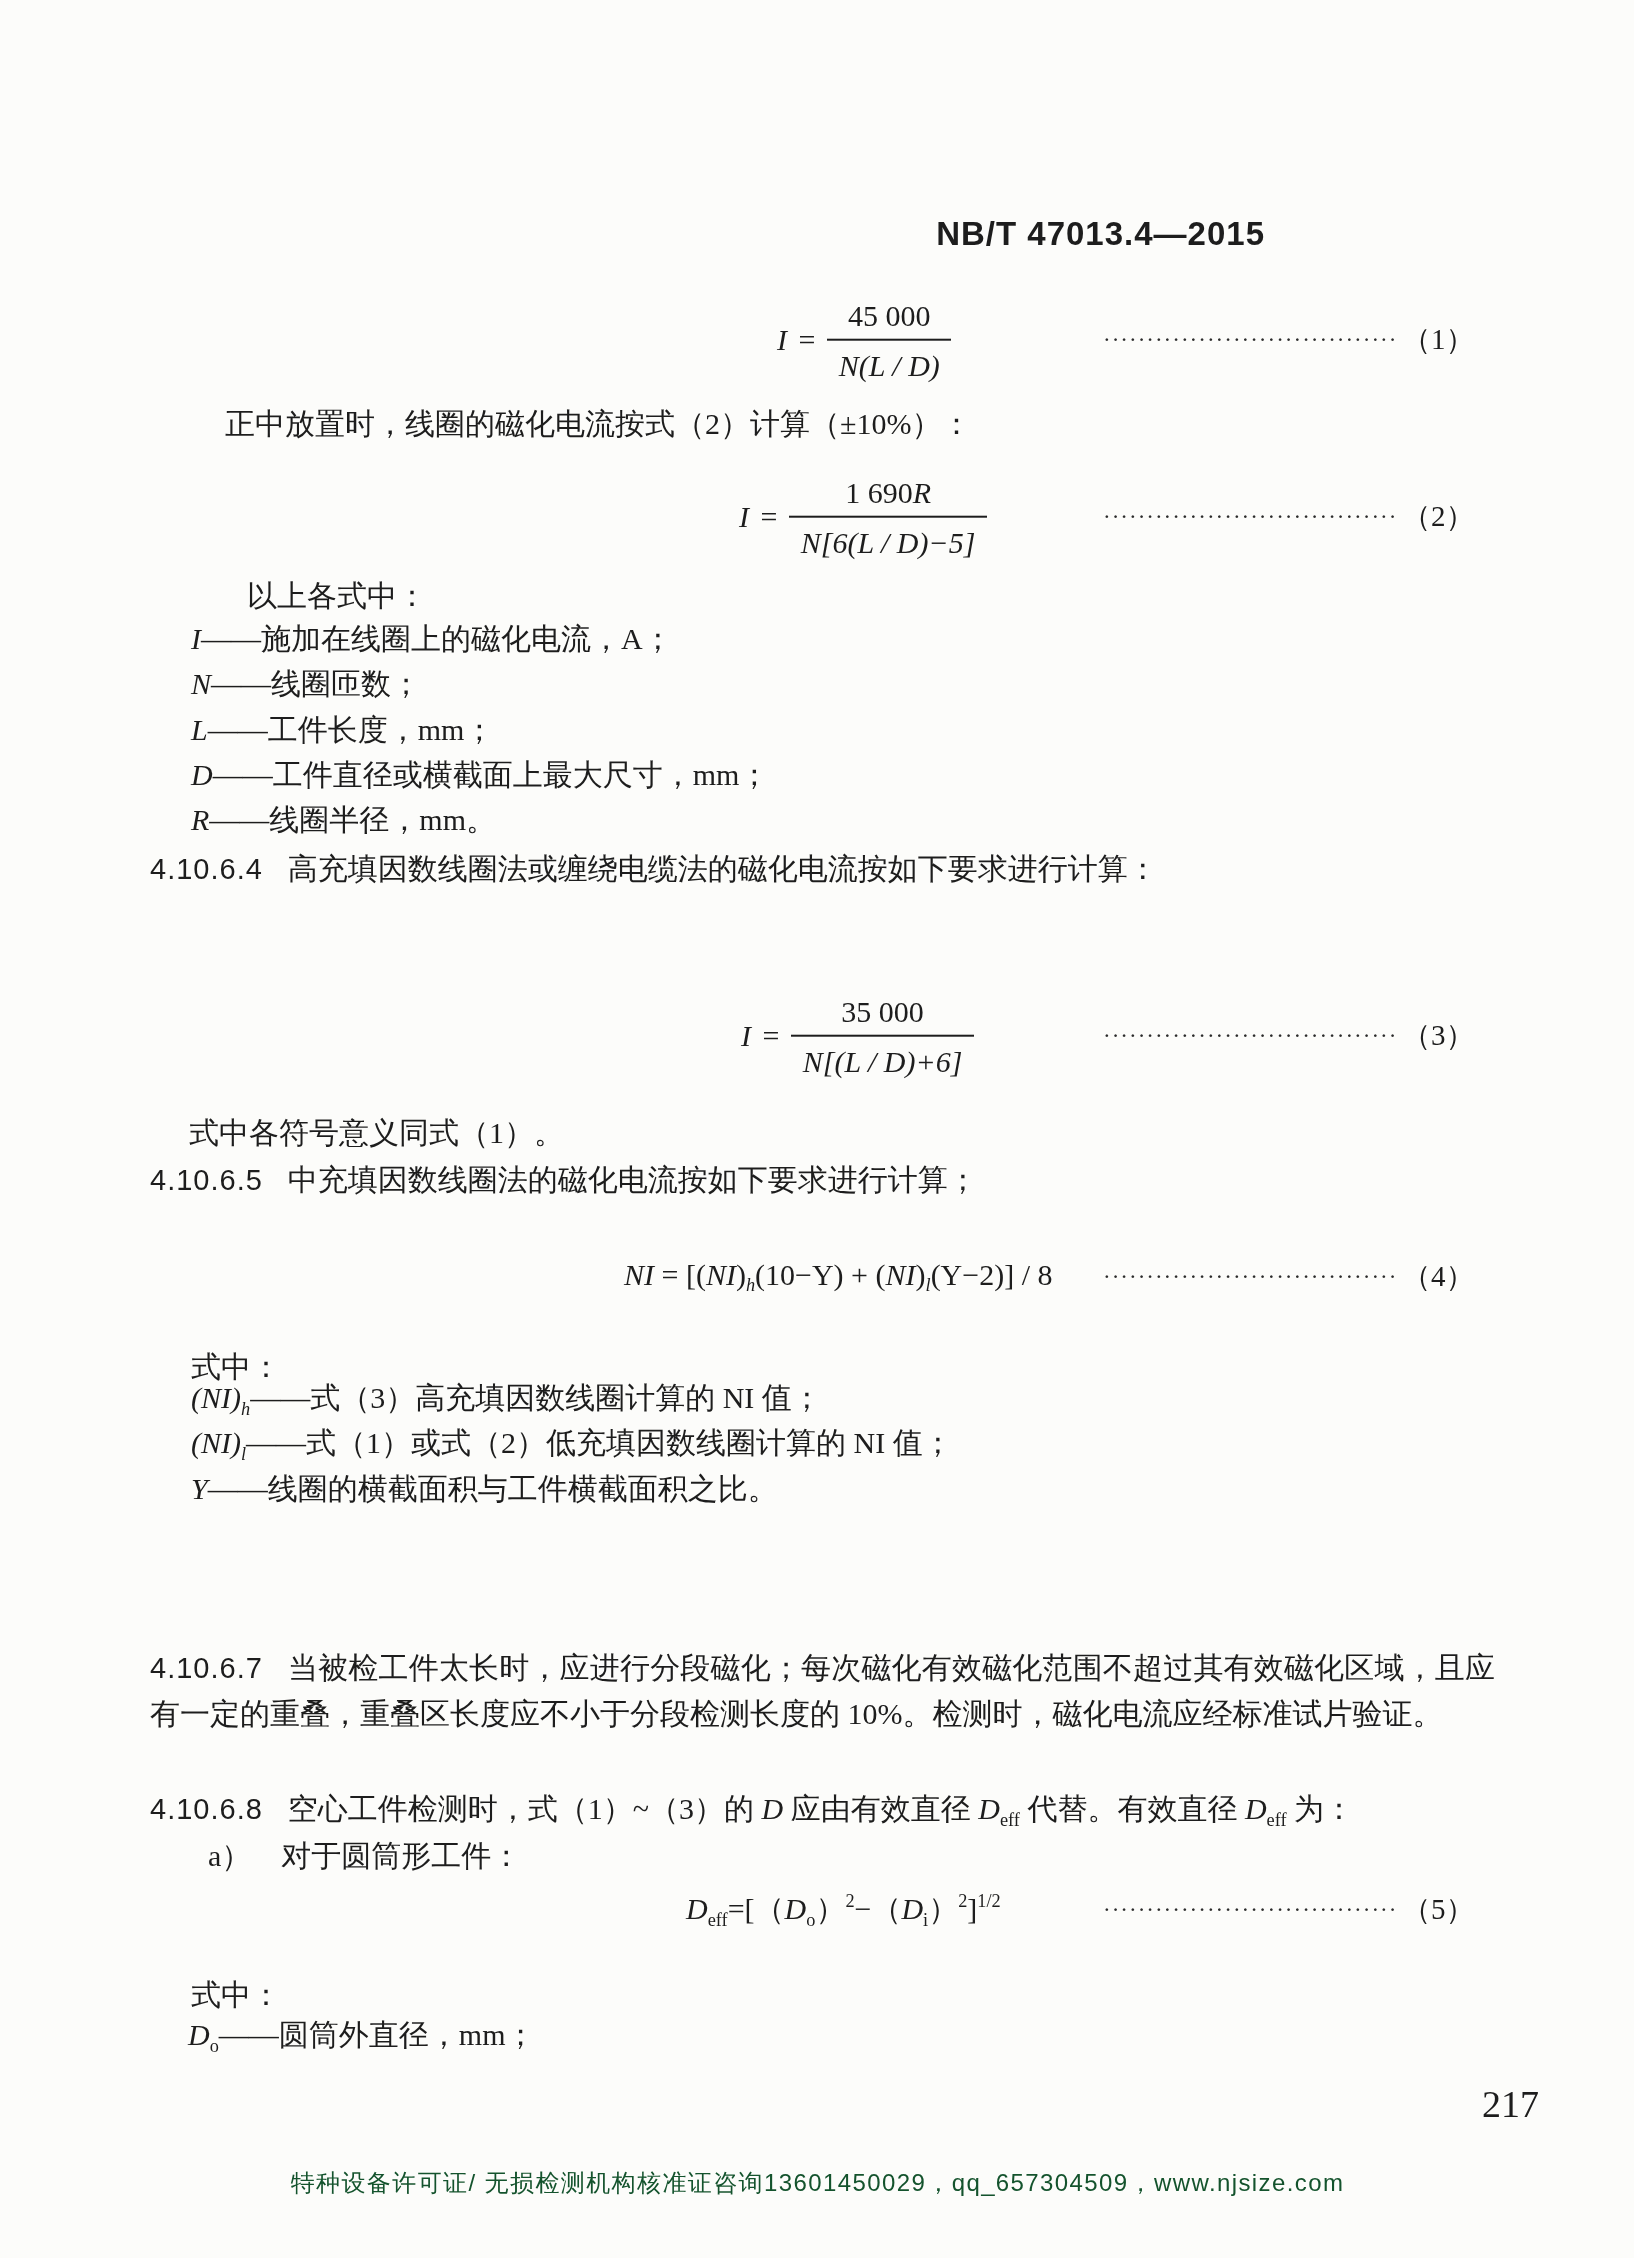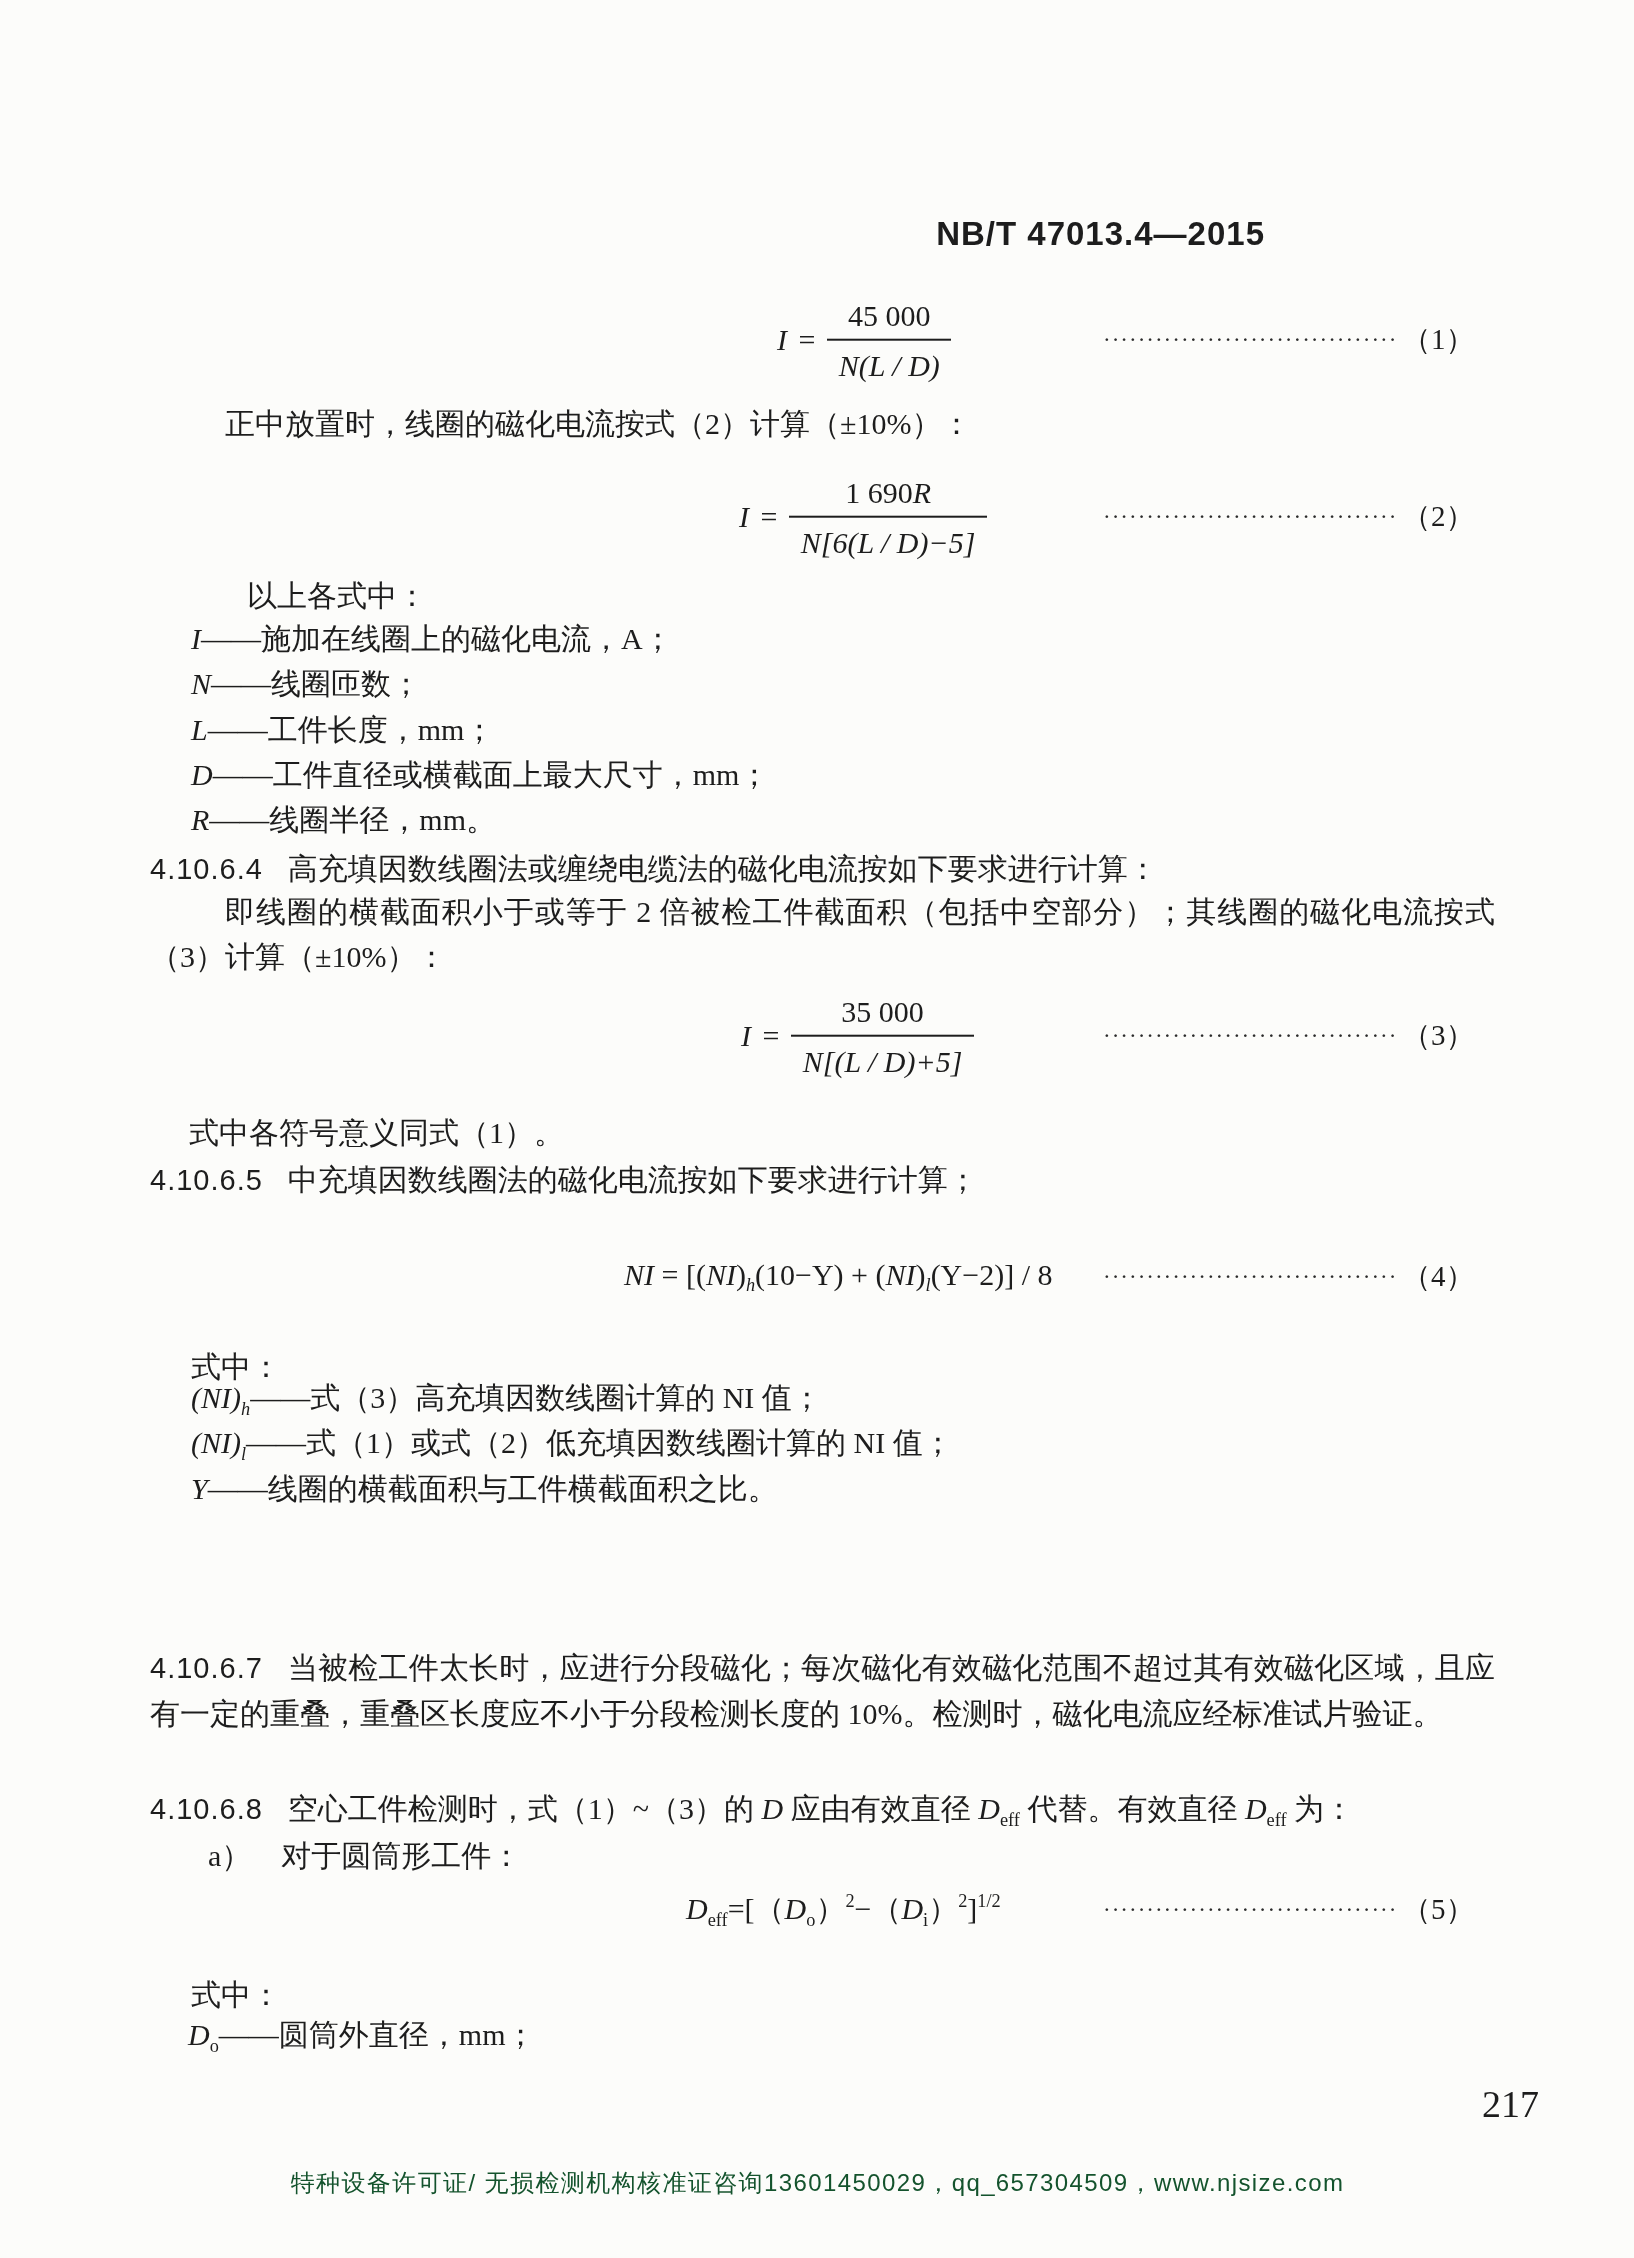--- a/index.html
+++ b/index.html
@@ -71,29 +71,28 @@
 
   <div class="abs body-text" style="top:573px;left:247px">以上各式中：</div>
 
   <div class="abs def" style="top:618px"><span class="var">I</span><span class="var sb"></span><span>——施加在线圈上的磁化电流，A；</span></div>
   <div class="abs def" style="top:663px"><span class="var">N</span><span class="var sb"></span><span>——线圈匝数；</span></div>
   <div class="abs def" style="top:709px"><span class="var">L</span><span class="var sb"></span><span>——工件长度，mm；</span></div>
   <div class="abs def" style="top:754px"><span class="var">D</span><span class="var sb"></span><span>——工件直径或横截面上最大尺寸，mm；</span></div>
   <div class="abs def" style="top:799px"><span class="var">R</span><span class="var sb"></span><span>——线圈半径，mm。</span></div>
 
   <p class="abs body-text para para-flush" style="top:846px"><span class="secnum">4.10.6.4</span><span>高充填因数线圈法或缠绕电缆法的磁化电流按如下要求进行计算：</span></p>
-  <p class="abs body-text para" style="top:889px"><span>即线圈的横截面积小于或等于 2 倍被检工件截面积（包括中空部分）；其线圈的磁化电流按式（3）计算（±10%）：</span></p>
 
   <div class="abs frow" style="top:1036px">
     <div class="feq" style="left:741px">
       <span class="var">I</span>
       <span class="eqs">=</span>
       <span class="fstack">
         <span class="fnum">35 000</span>
-        <span class="fden var">N[(L / D)+5]</span>
+        <span class="fden var">N[(L / D)+6]</span>
       </span>
     </div>
     <span class="leader">··································</span>
     <span class="flabel">（3）</span>
   </div>
 
   <p class="abs body-text para" style="top:1110px;text-indent:39px"><span>式中各符号意义同式（1）。</span></p>
 
   <p class="abs body-text para para-flush" style="top:1157px"><span class="secnum">4.10.6.5</span><span>中充填因数线圈法的磁化电流按如下要求进行计算；</span></p>
 

